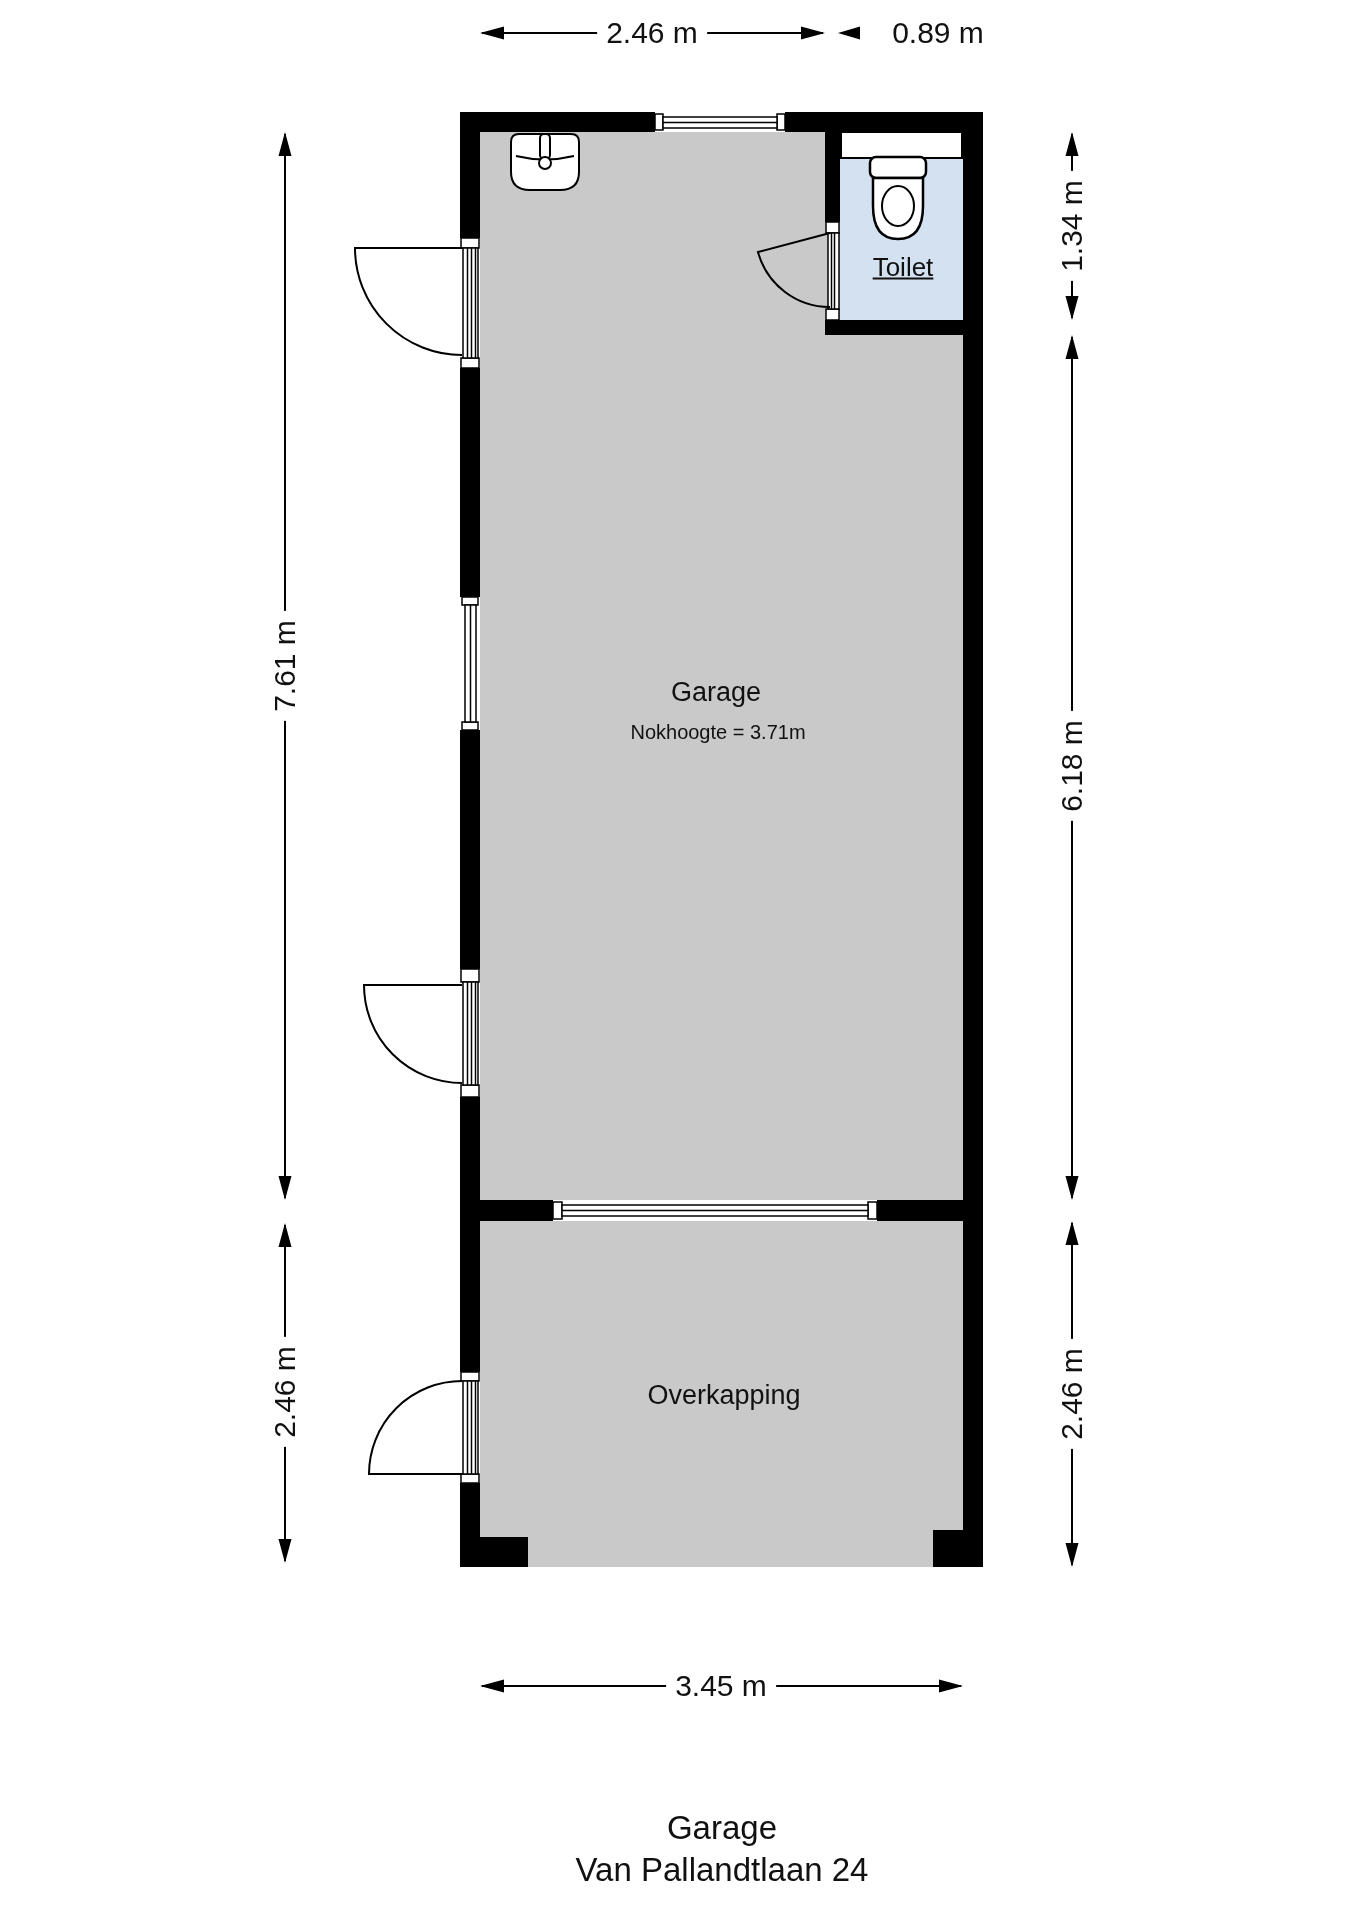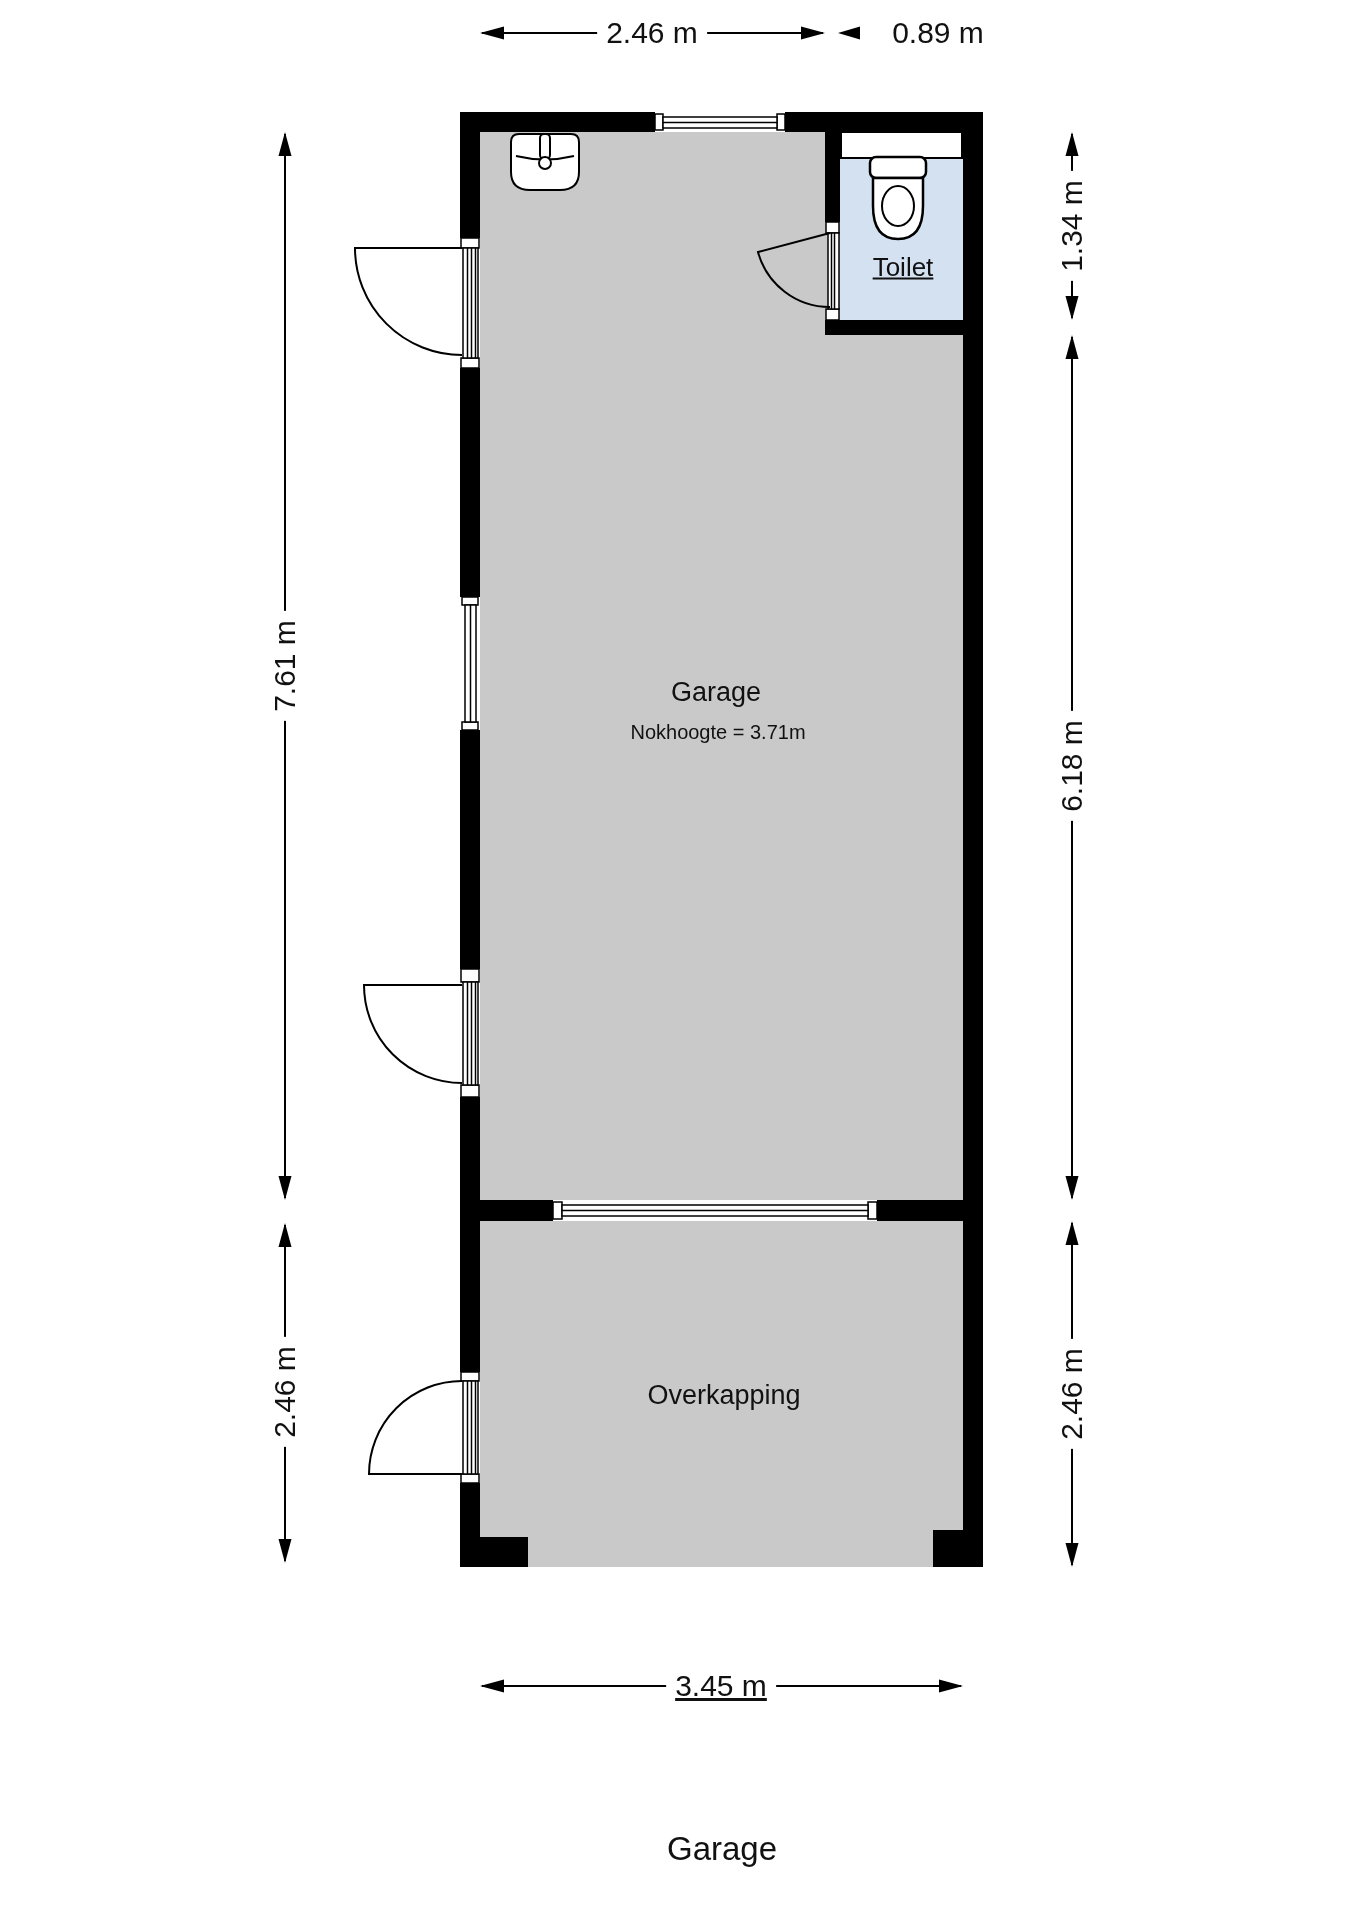--- a/index.html
+++ b/index.html
@@ -160,22 +160,23 @@
   </g>
 </svg>
 
 <div class="lbl dim" style="left:652px;top:33px;">2.46 m</div>
 <div class="lbl dim" style="left:902px;top:33px;padding:0 4px;margin-left:36px;">0.89 m</div>
 <div class="lbl dim rot" style="left:1072px;top:226px;">1.34 m</div>
 <div class="lbl dim rot" style="left:1072px;top:766px;">6.18 m</div>
 <div class="lbl dim rot" style="left:1072px;top:1394px;">2.46 m</div>
 <div class="lbl dim rot" style="left:285px;top:666px;">7.61 m</div>
 <div class="lbl dim rot" style="left:285px;top:1392px;">2.46 m</div>
-<div class="lbl dim" style="left:721px;top:1686px;text-decoration:underline;">3.45 m</div>
+<div class="lbl dim" style="left:721px;top:1686px;">3.45 m</div>
 
 <div class="lbl room" style="left:716px;top:692px;">Garage</div>
 <div class="lbl room-note" style="left:718px;top:732px;">Nokhoogte = 3.71m</div>
 <div class="lbl toilet-lbl" style="left:903px;top:267px;">Toilet</div>
 <div class="lbl room" style="left:724px;top:1395px;">Overkapping</div>
 
 <div class="title-block">
   <div>Garage</div>
+  <div>Van Pallandtlaan 24</div>
 </div>
 
 </body></html>

